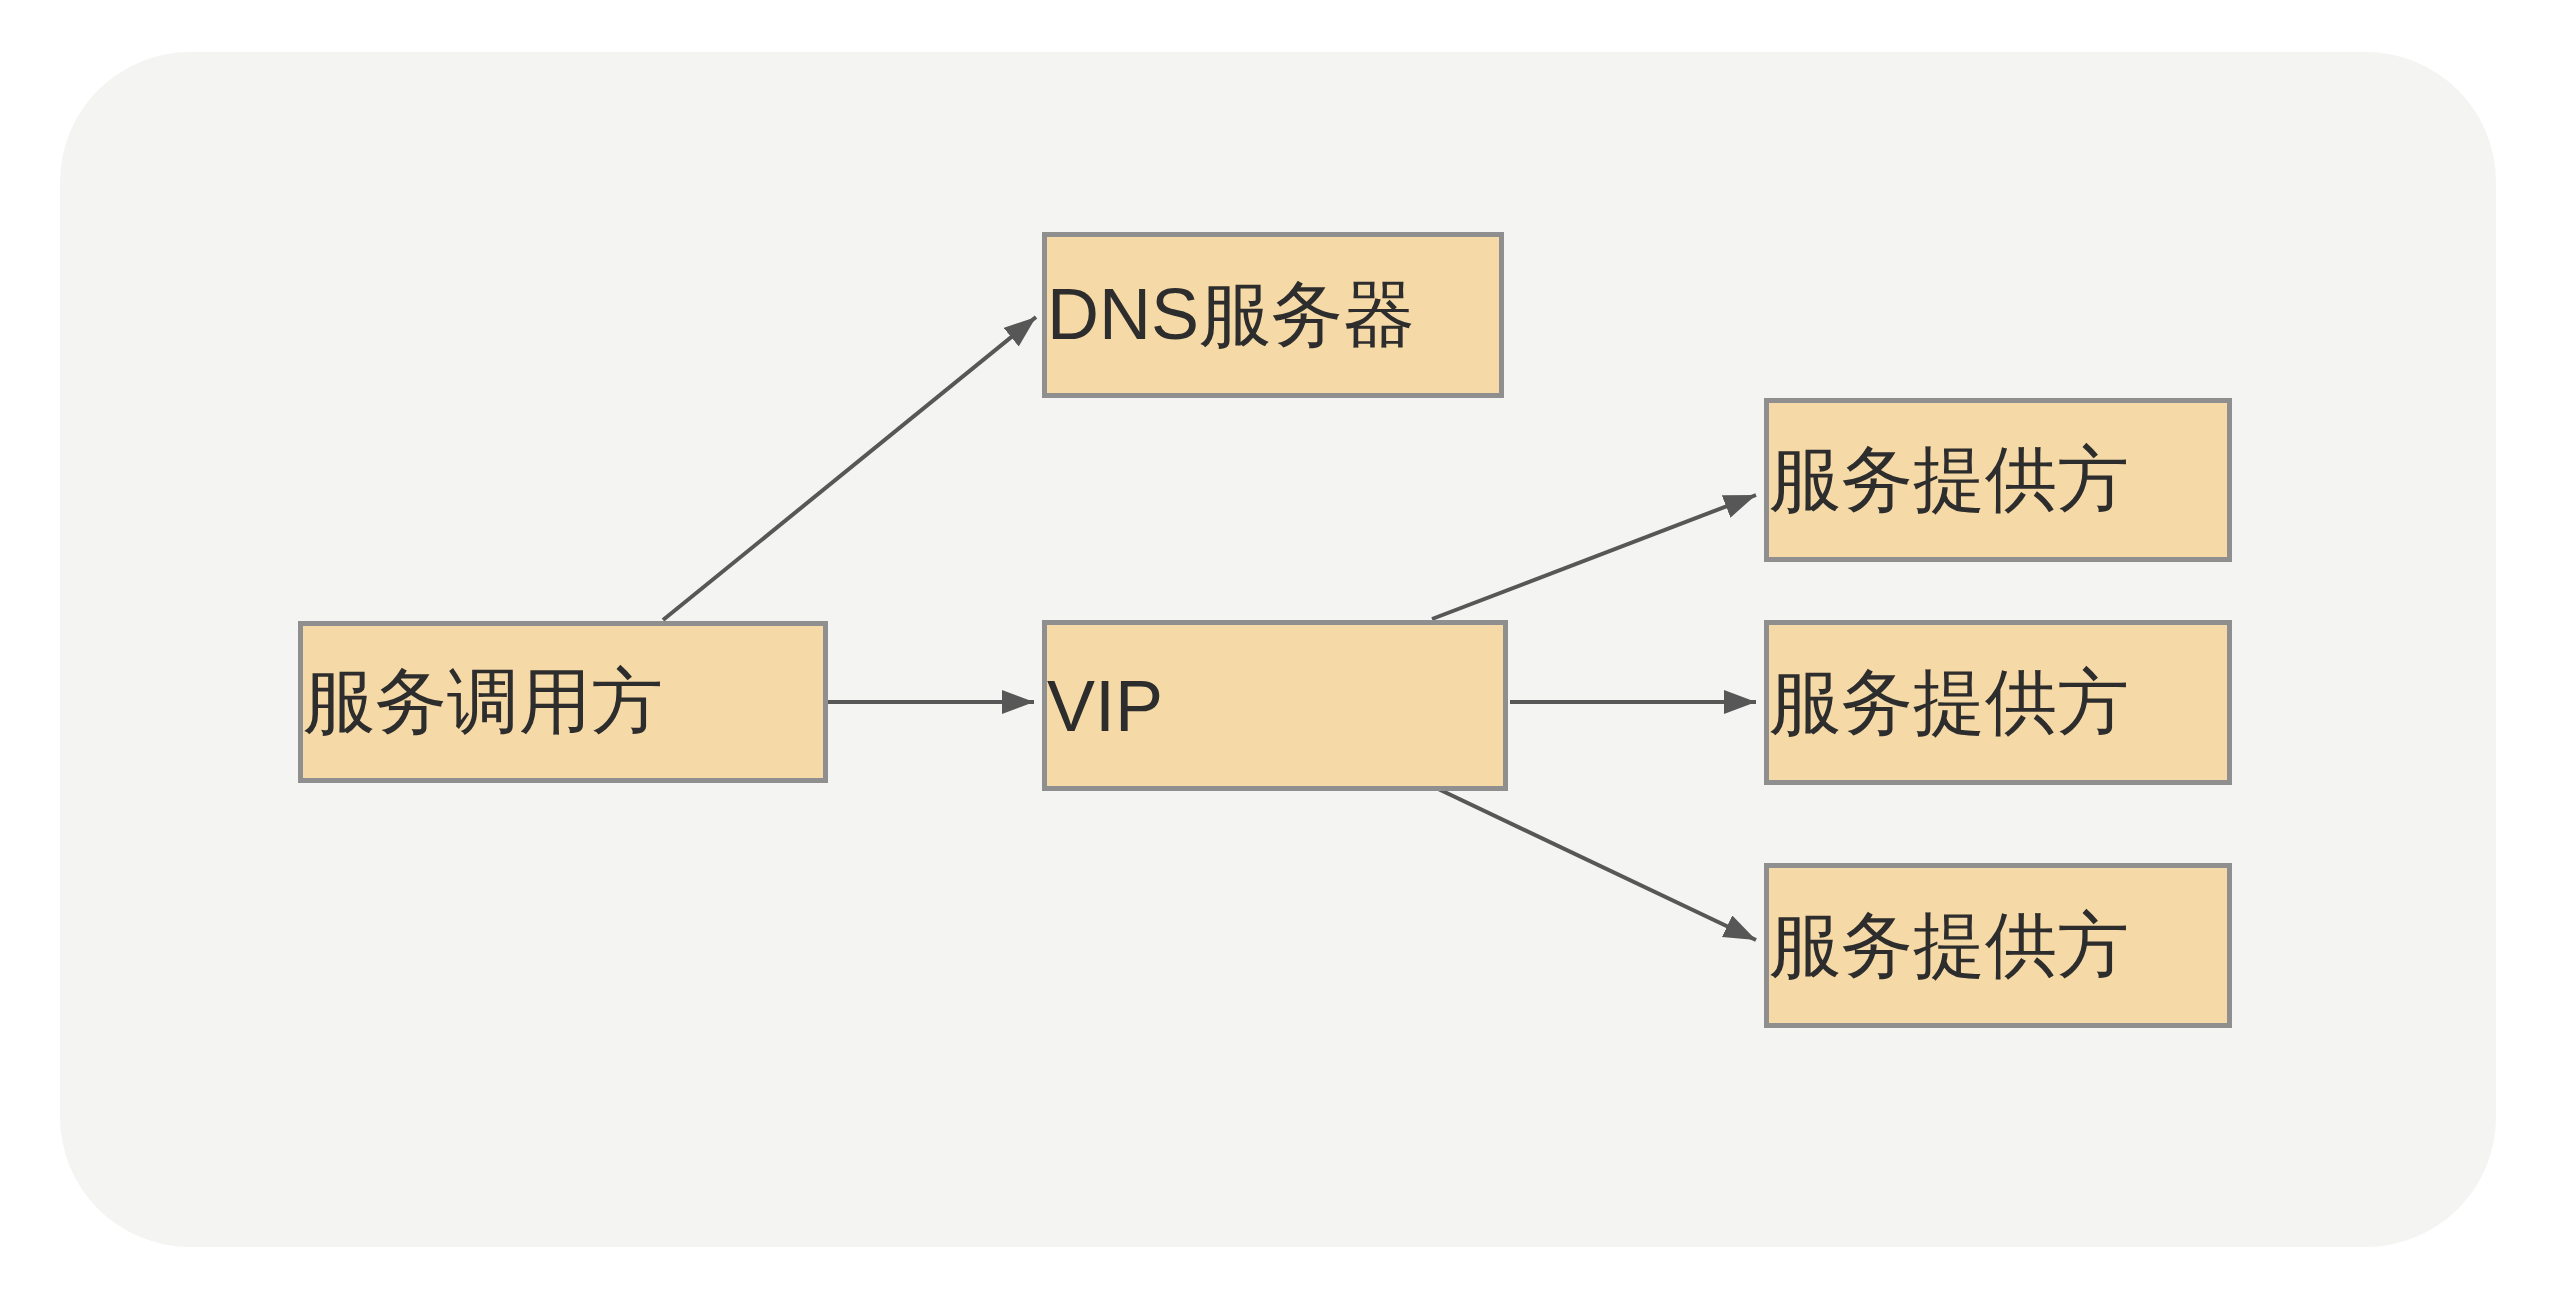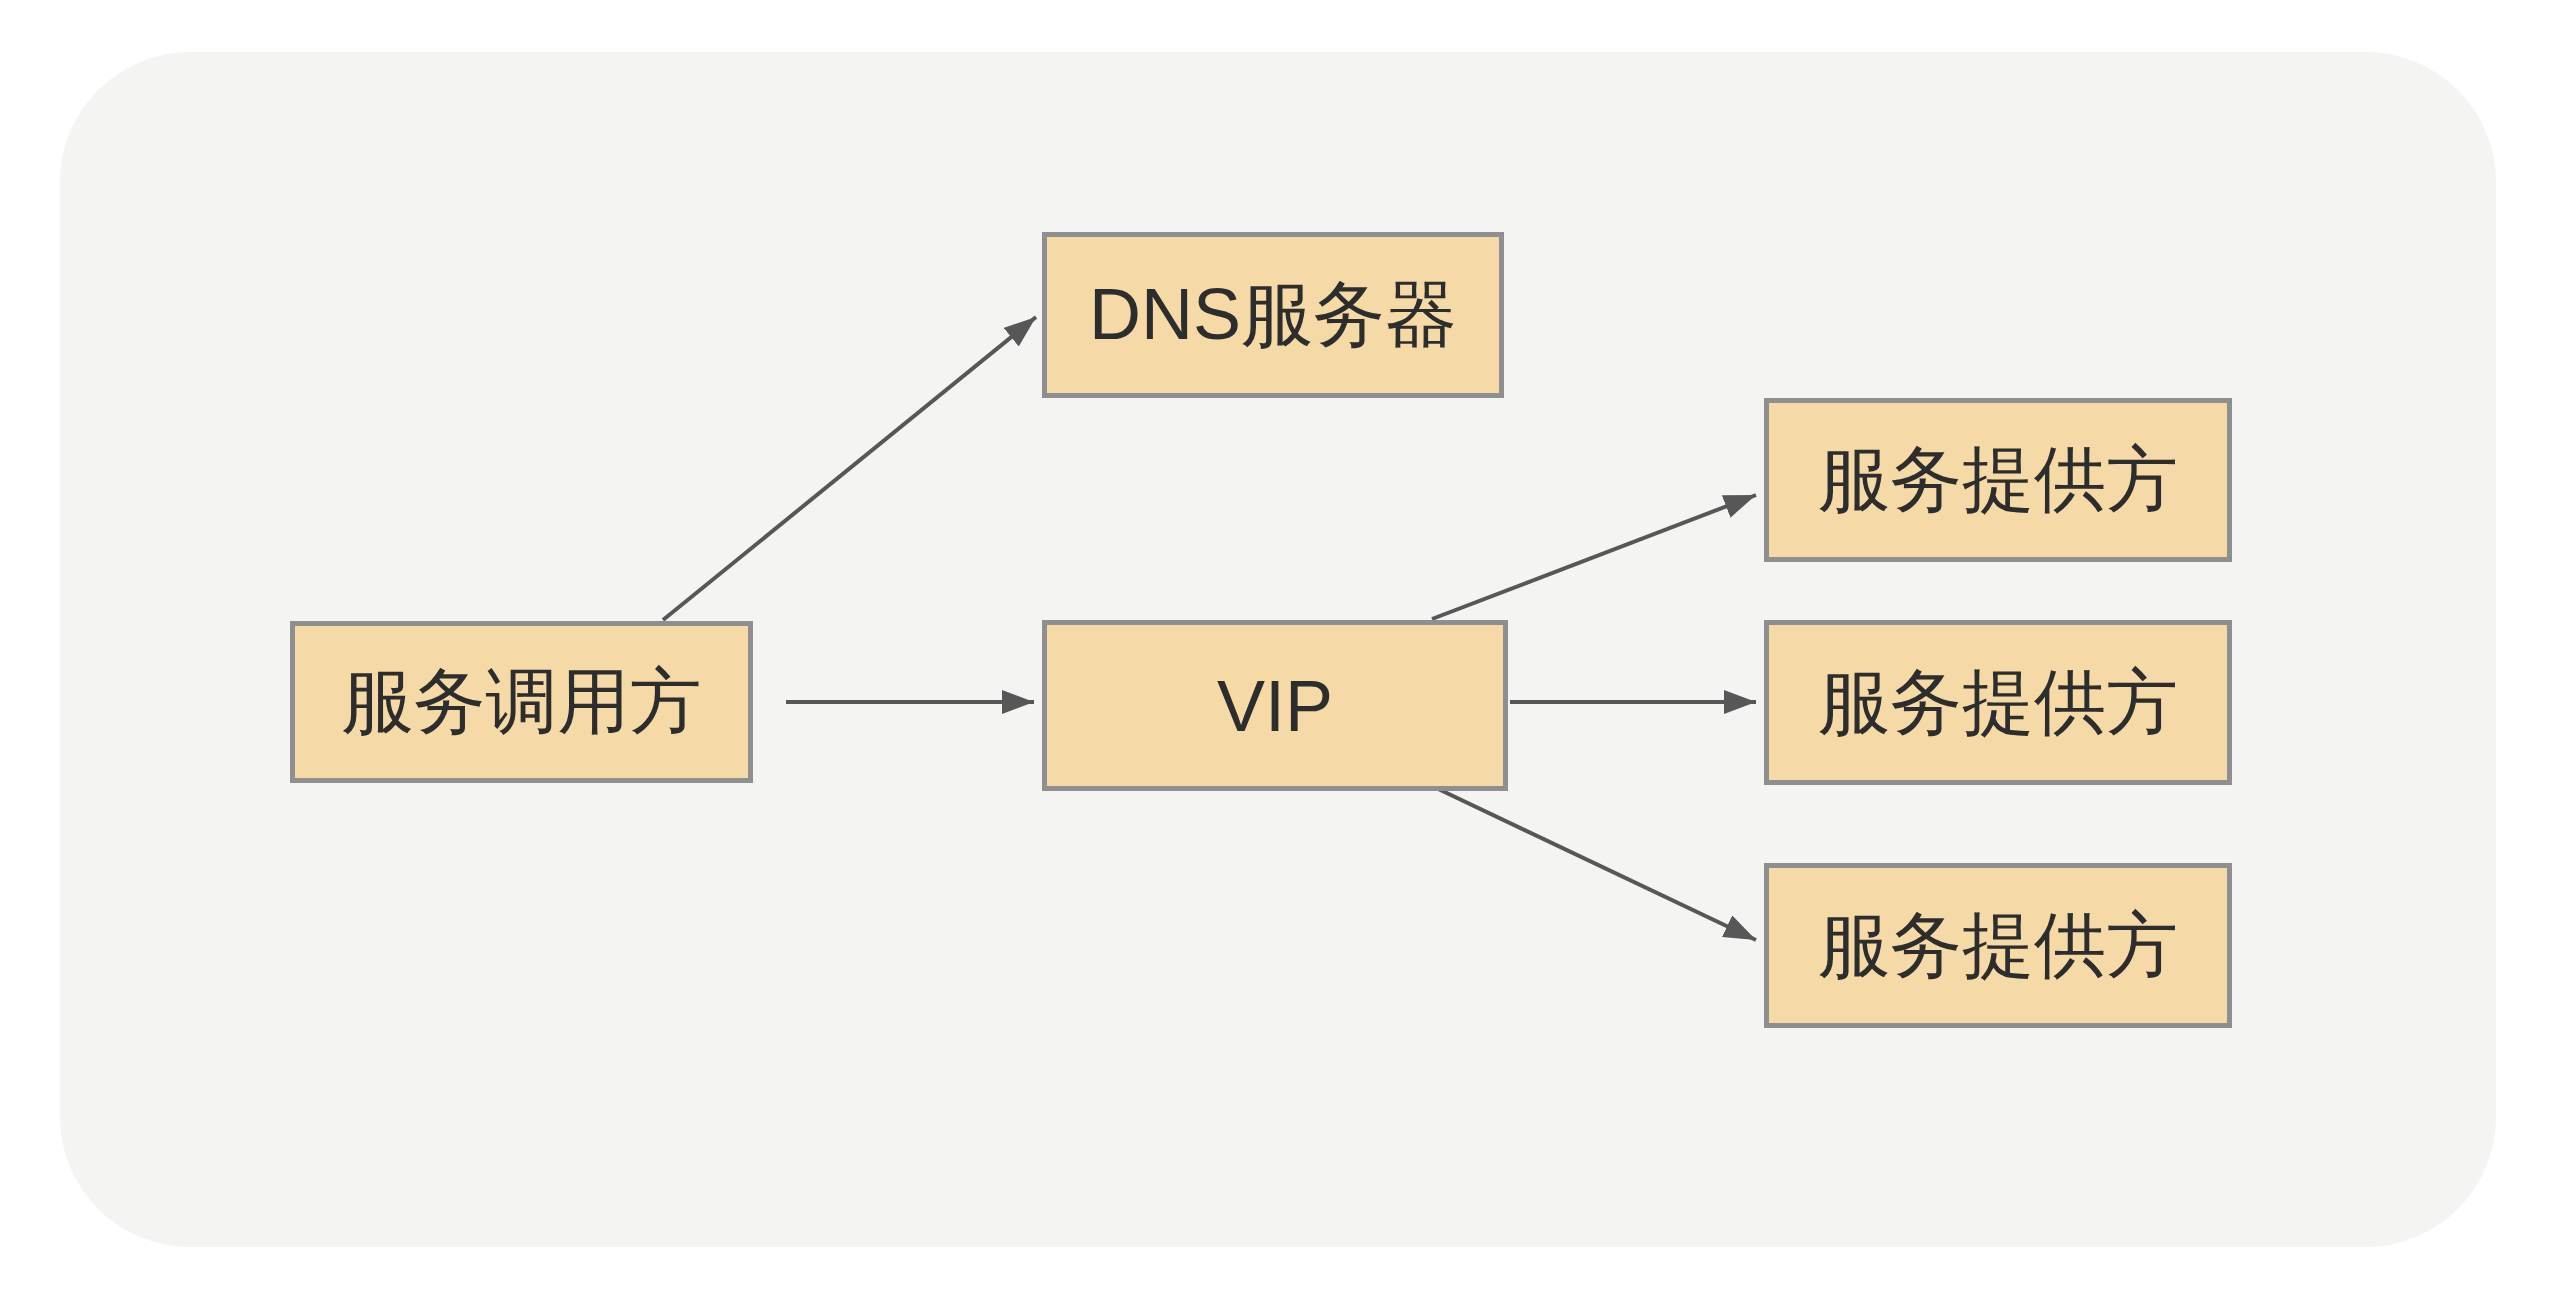--- a/index.html
+++ b/index.html
@@ -34,27 +34,27 @@
   svg.arrow-layer line {
     stroke: var(--arrow);
     stroke-width: 4px;
   }
   .node {
     position: absolute;
     background: var(--node-fill);
     border: 5px solid var(--node-border);
     display: flex;
     align-items: center;
-    justify-content: center;
+    justify-content: flex-start;
     font-size: 72px;
     font-weight: 400;
     color: var(--text);
     white-space: nowrap;
   }
-  .node-caller    { left: 290px;  top: 621px; width: 463px; height: 162px; }
+  .node-caller    { left: 298px;  top: 621px; width: 530px; height: 162px; }
   .node-dns       { left: 1042px; top: 232px; width: 462px; height: 166px; }
   .node-vip       { left: 1042px; top: 620px; width: 466px; height: 171px; }
   .node-provider1 { left: 1764px; top: 398px; width: 468px; height: 164px; }
   .node-provider2 { left: 1764px; top: 620px; width: 468px; height: 165px; }
   .node-provider3 { left: 1764px; top: 863px; width: 468px; height: 165px; }
 </style>
 </head>
 <body>
 
 <div class="panel"></div>

